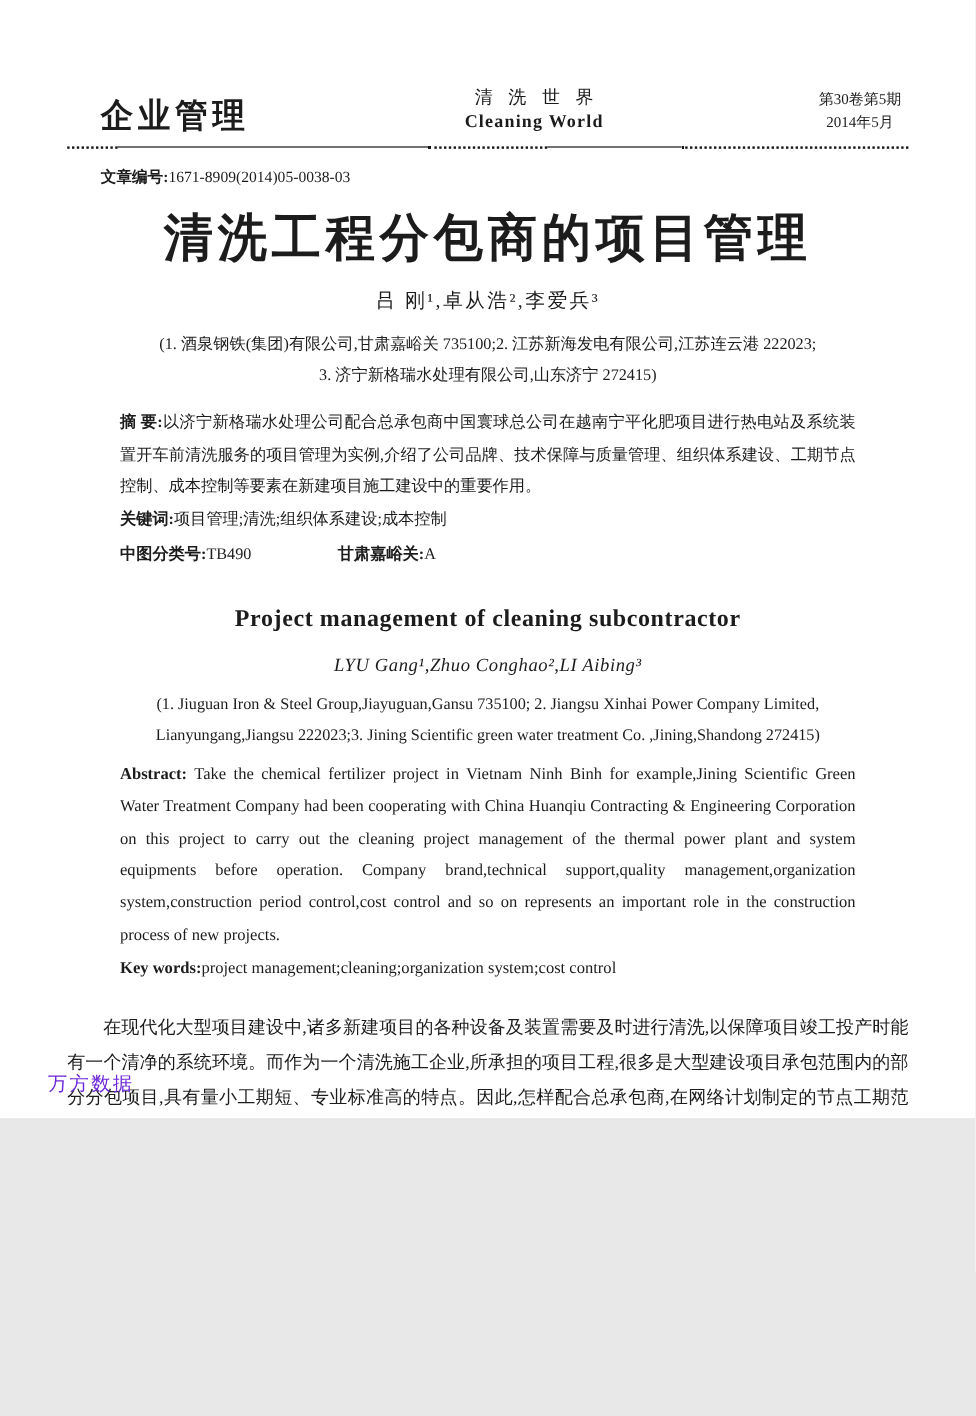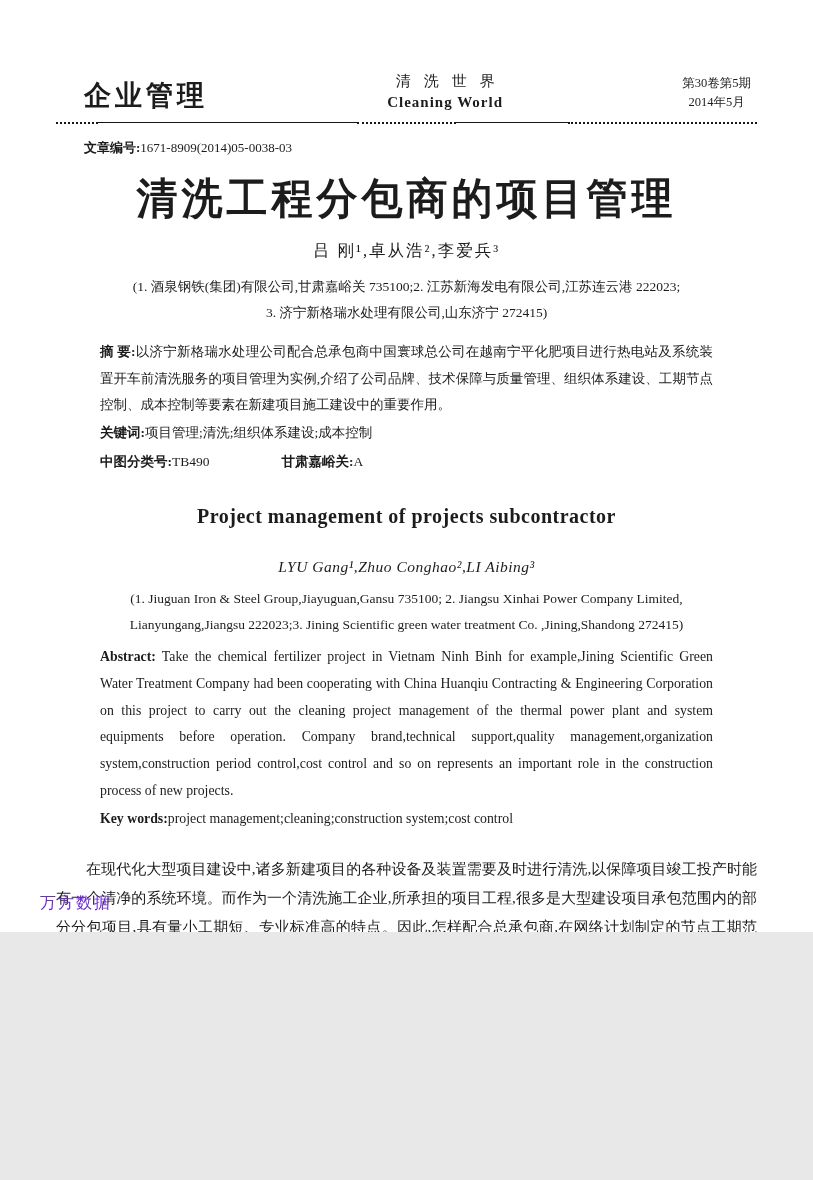--- a/index.html
+++ b/index.html
@@ -49,21 +49,21 @@
   .authors-cn { text-align: center; font-size: 16.5px; margin-top: 14px; letter-spacing: 2px; }
   .affil-cn { text-align: center; font-size: 13.5px; margin-top: 12px; line-height: 1.9; }
 
   .abstract-block { margin: 14px 44px 0 44px; font-size: 13.5px; line-height: 1.95; text-align: justify; }
   .lbl-b { font-weight: bold; }
   .keywords-cn, .clc-line { margin: 2px 44px 0 44px; font-size: 13.5px; line-height: 1.95; font-family: Liberation Serif, serif; }
   .clc-line .gap { display: inline-block; width: 72px; }
 
   
   .title-en { text-align: center; font-size: 20px; font-weight: bold; margin-top: 30px; letter-spacing: 0.5px; }
-  .authors-en { text-align: center; font-size: 15.5px; font-style: italic; margin-top: 30px; letter-spacing: 0.5px; }
+  .authors-en { text-align: center; font-size: 15.5px; font-style: italic; margin-top: 18px; letter-spacing: 0.5px; }
   .affil-en { margin: 10px 44px 0 44px; font-size: 13.5px; text-align: center; line-height: 1.95; }
   .abstract-en { margin: 6px 44px 0 44px; font-size: 13.8px; line-height: 1.93; text-align: justify; }
   .keywords-en { margin: 2px 44px 0 44px; font-size: 13.8px; line-height: 1.93; }
 
   
   .body-columns { display: flex; gap: 26px; margin-top: 22px; }
   .col { flex: 1; font-size: 15px; line-height: 29px; text-align: justify; }
   .col p.indent { text-indent: 2em; }
 
   
@@ -120,32 +120,32 @@
   </div>
 
   <div class="keywords-cn">
     <span class="lbl-b">关键词:</span><span>项目管理;清洗;组织体系建设;成本控制</span>
   </div>
 
   <div class="clc-line">
     <span class="lbl-b">中图分类号:</span><span>TB490</span><span class="gap"></span><span class="lbl-b">甘肃嘉峪关:</span><span>A</span>
   </div>
 
-  <h2 class="title-en">Project management of projects subcontractor</h2>
+  <h2 class="title-en">Project management of cleaning subcontractor</h2>
 
   <div class="authors-en">LYU Gang¹,Zhuo Conghao²,LI Aibing³</div>
 
   <div class="affil-en">(1. Jiuguan Iron &amp; Steel Group,Jiayuguan,Gansu 735100; 2. Jiangsu Xinhai Power Company Limited, Lianyungang,Jiangsu 222023;3. Jining Scientific green water treatment Co. ,Jining,Shandong 272415)</div>
 
   <div class="abstract-en">
     <span class="lbl-b">Abstract:</span> <span>Take the chemical fertilizer project in Vietnam Ninh Binh for example,Jining Scientific Green Water Treatment Company had been cooperating with China Huanqiu Contracting &amp; Engineering Corporation on this project to carry out the cleaning project management of the thermal power plant and system equipments before operation. Company brand,technical support,quality management,organization system,construction period control,cost control and so on represents an important role in the construction process of new projects.</span>
   </div>
 
   <div class="keywords-en">
-    <span class="lbl-b">Key words:</span><span>project management;cleaning;construction system;cost control</span>
+    <span class="lbl-b">Key words:</span><span>project management;cleaning;organization system;cost control</span>
   </div>
 
   <div class="body-columns">
     <div class="col">
       <p class="indent">在现代化大型项目建设中,诸多新建项目的各种设备及装置需要及时进行清洗,以保障项目竣工投产时能有一个清净的系统环境。而作为一个清洗施工企业,所承担的项目工程,很多是大型建设项目承包范围内的部分分包项目,具有量小工期短、专业标准高的特点。因此,怎样配合总承包商,在网络计划制定的节点工期范围内,让项目部在施工质量、安全、进度、成本、文明施工等方面标准化、精细化运作,优质高效、保质保量地完成设备清洗环节,是项目实施的宗旨,也是总承包商和清洗施工企业所共</p>
     </div>
   </div>
 
   <div class="footnote-rule"></div>
 

